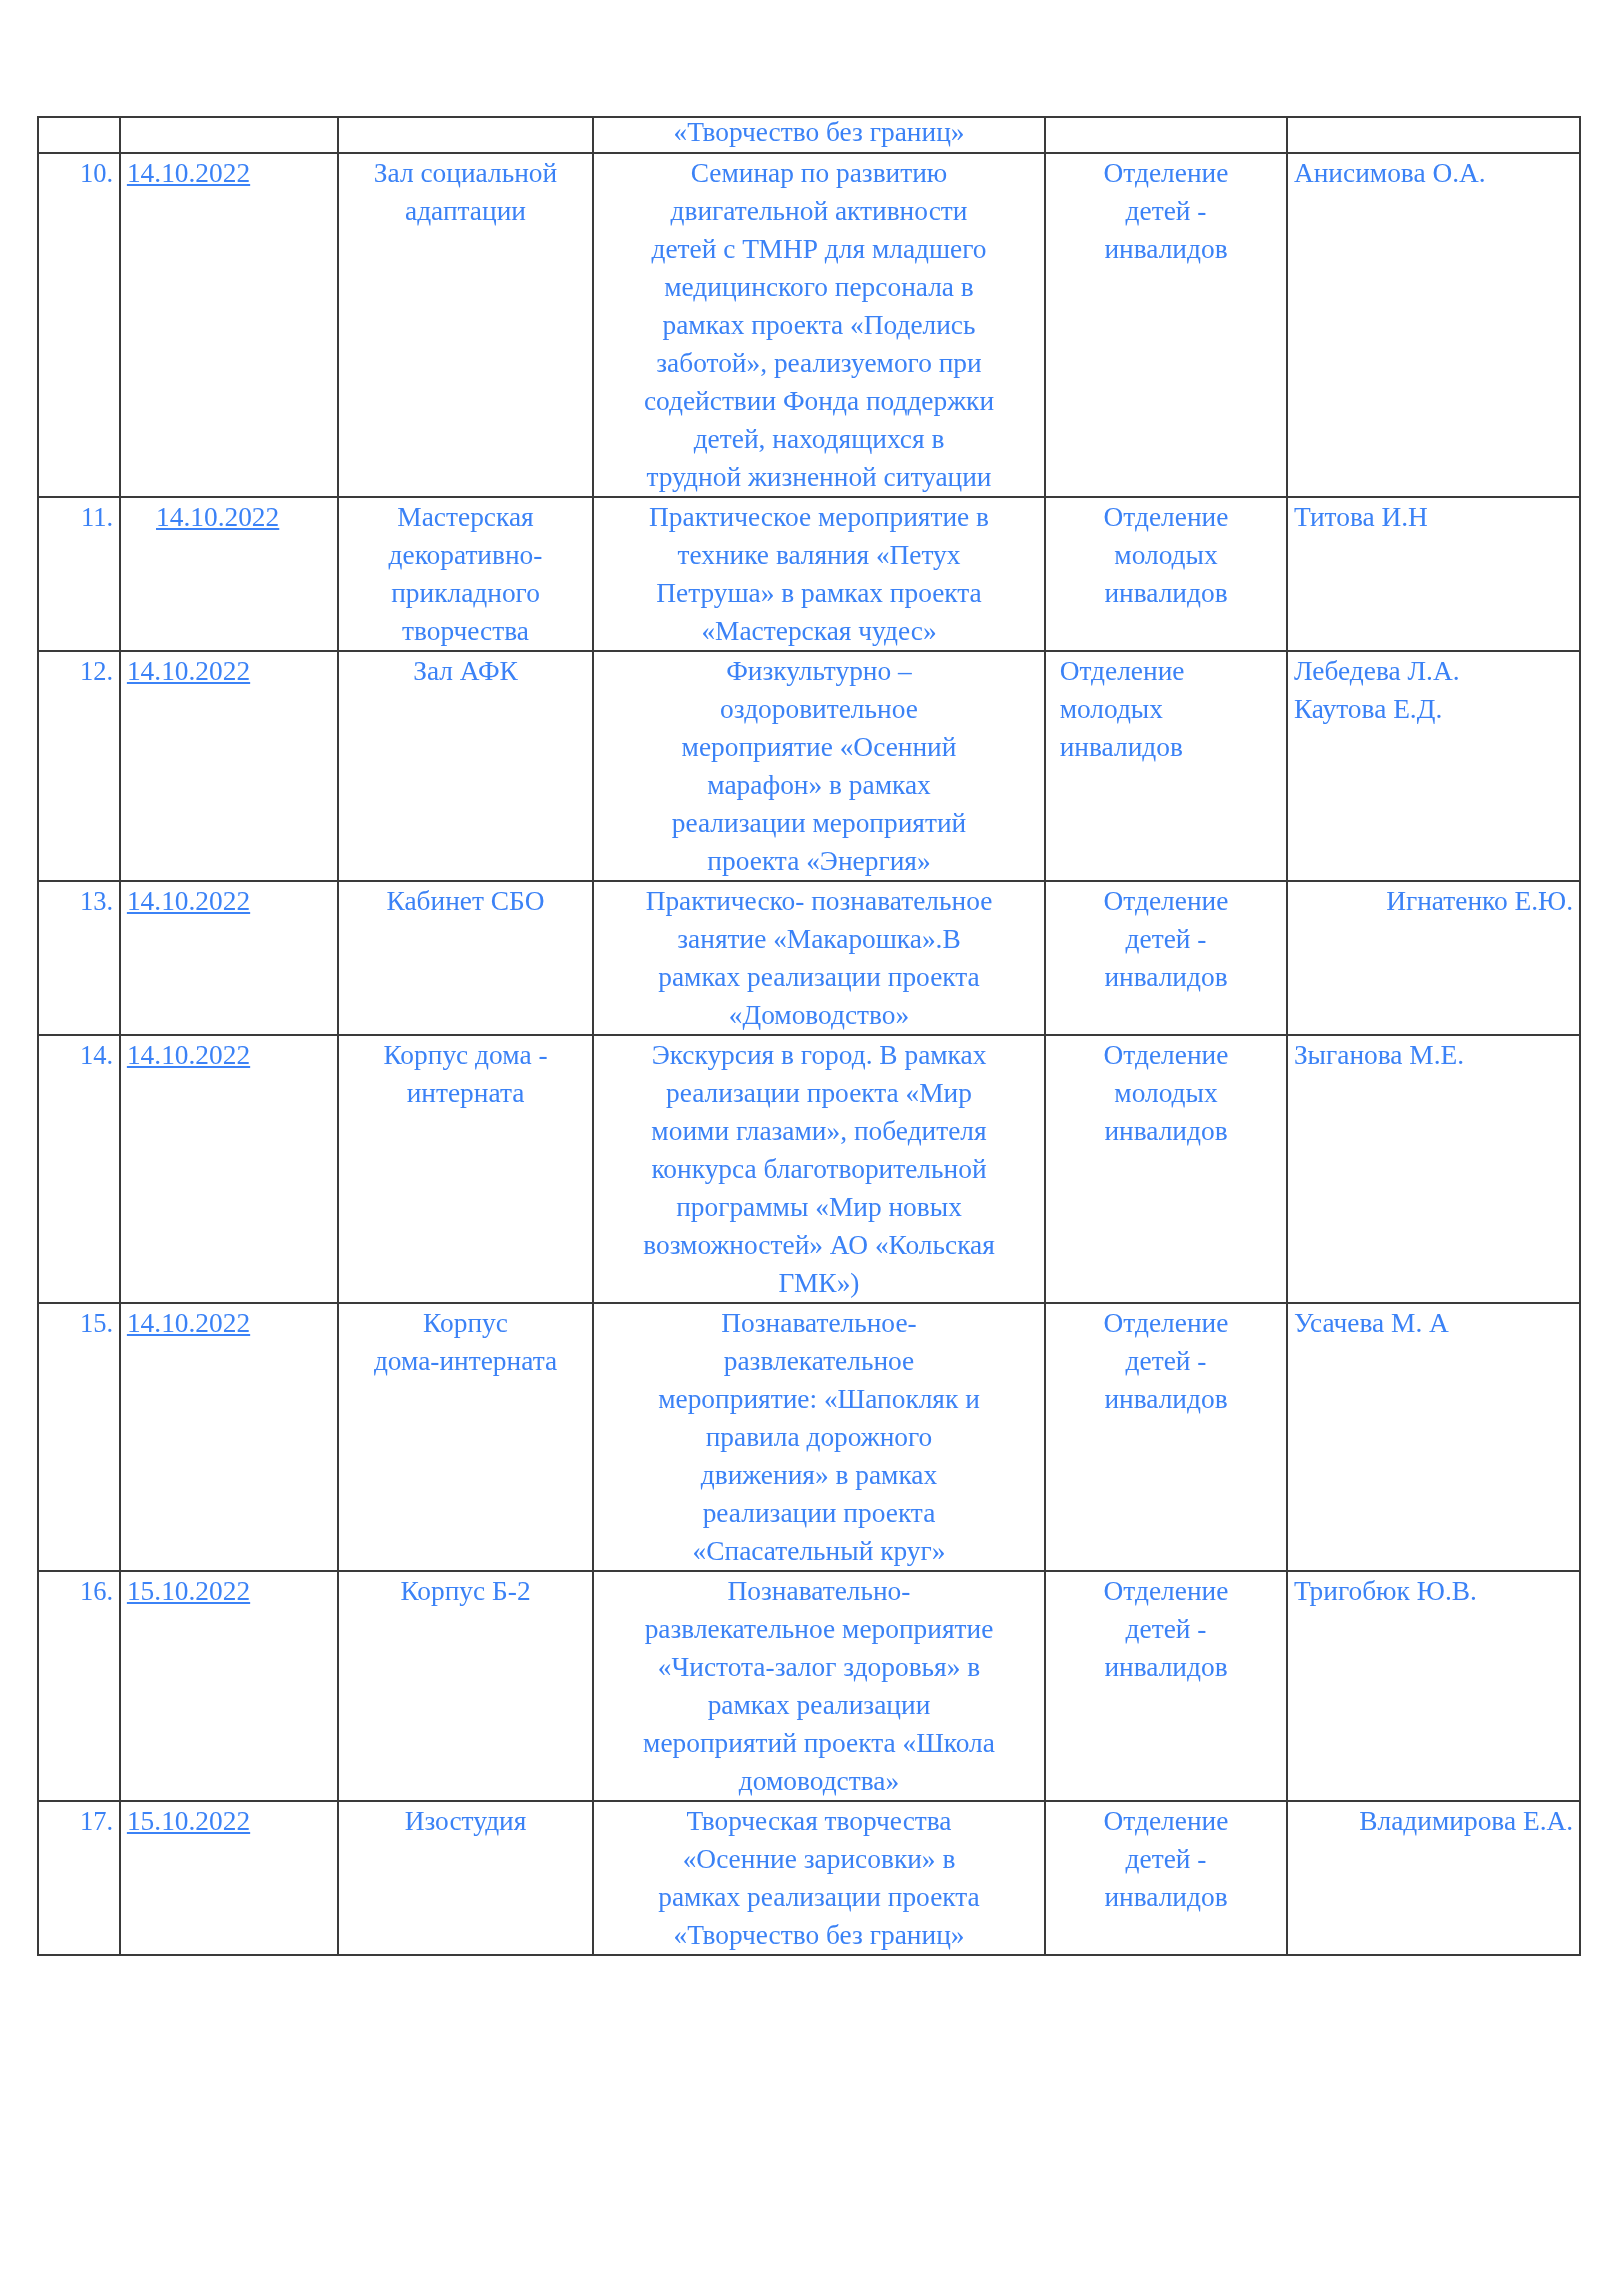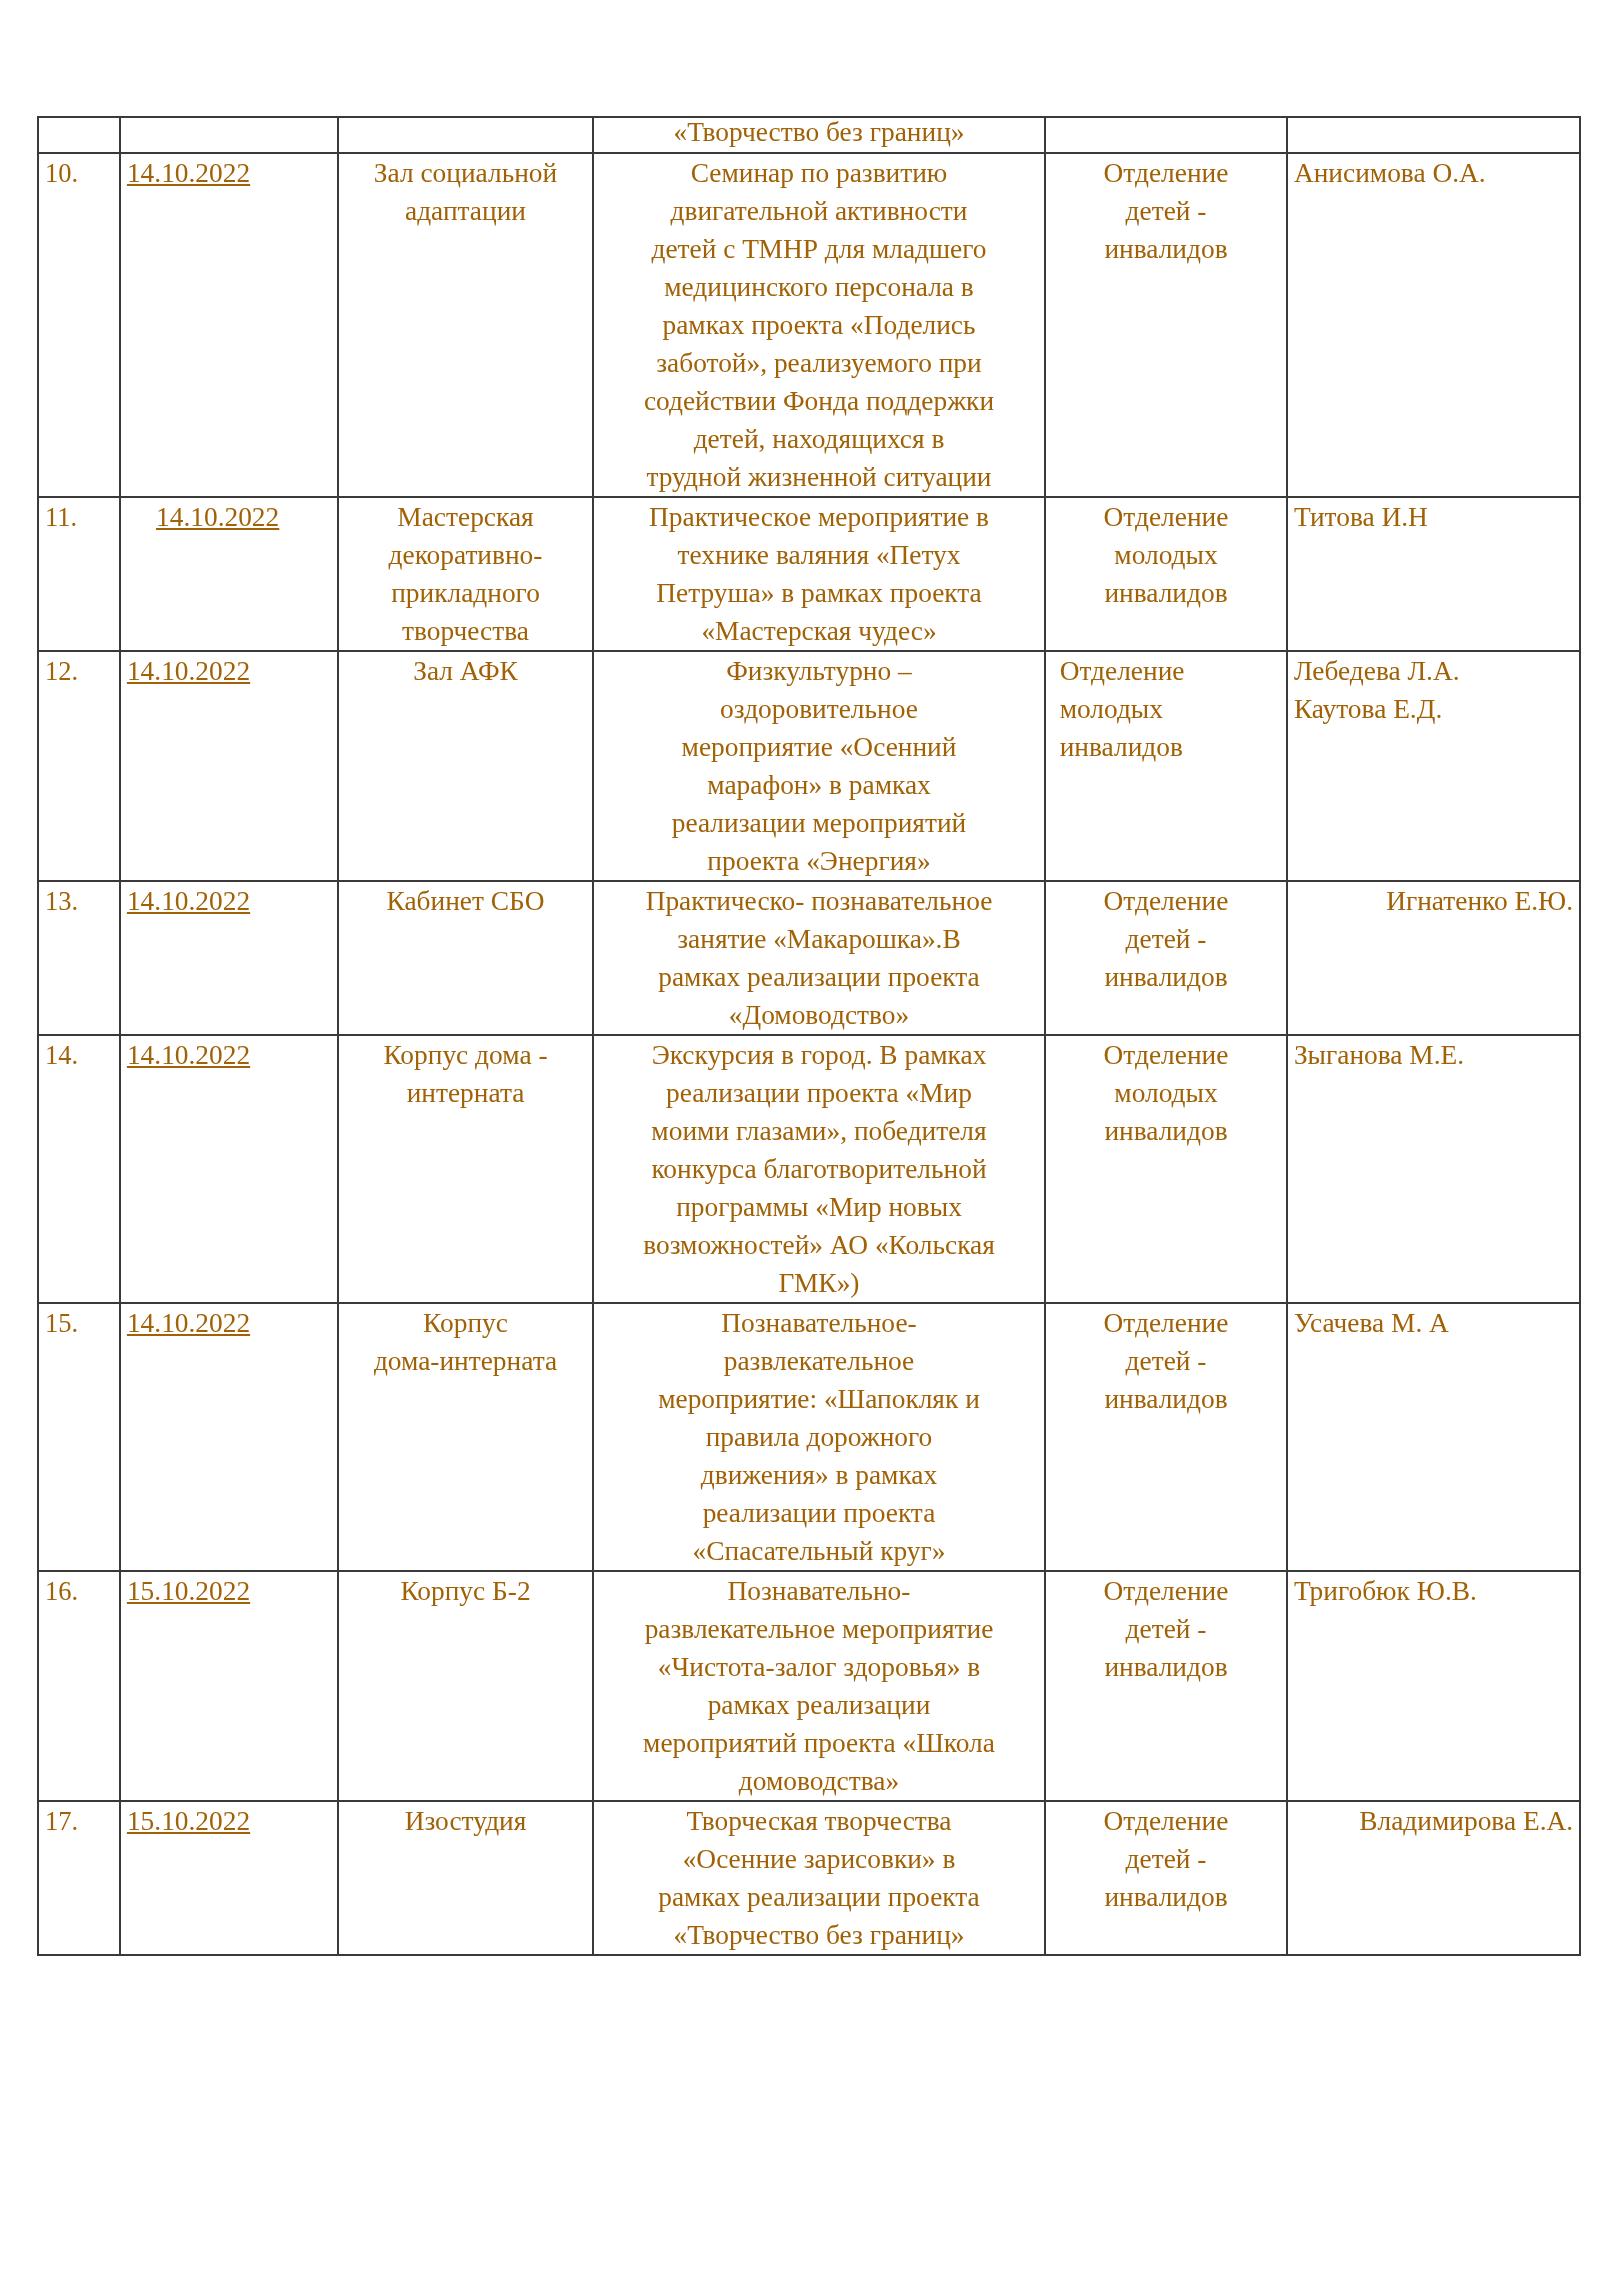--- a/index.html
+++ b/index.html
@@ -6,29 +6,29 @@
   body { width:1621px; height:2293px; position:relative; overflow:hidden; }
   .page { position:absolute; left:0; top:0; width:1621px; height:2293px; background:#fff; }
   table.schedule {
     position:absolute; left:37px; top:116px;
     width:1542px;
     border-collapse:collapse;
     table-layout:fixed;
     font-family:"Liberation Serif", "DejaVu Serif", serif;
     font-size:27.4px;
     line-height:38px;
-    color:#a16207;
+    color:#3b82f6;
   }
   table.schedule td {
     border:2px solid #3a3a3a;
     vertical-align:top;
     padding:0 5.9px;
     word-wrap:break-word;
   }
-  td.num { text-align:left; vertical-align:middle; font-size:26.5px; }
+  td.num { text-align:right; vertical-align:middle; font-size:26.5px; }
   td.date { text-align:left; padding-left:15.7px;text-decoration:underline; }
   td.date.indent { padding-left:35px; }
   td.place { text-align:center; }
   td.desc { text-align:center; }
   td.dept { text-align:center;margin-left:40px; }
   td.dept.left { text-align:left; padding-left:13.7px; }
   td.resp { text-align:left; padding-left:13.7px; }
   td.resp.center { text-align:right; }
   .line { display:block; }
   col.c1 { width:82px; }

